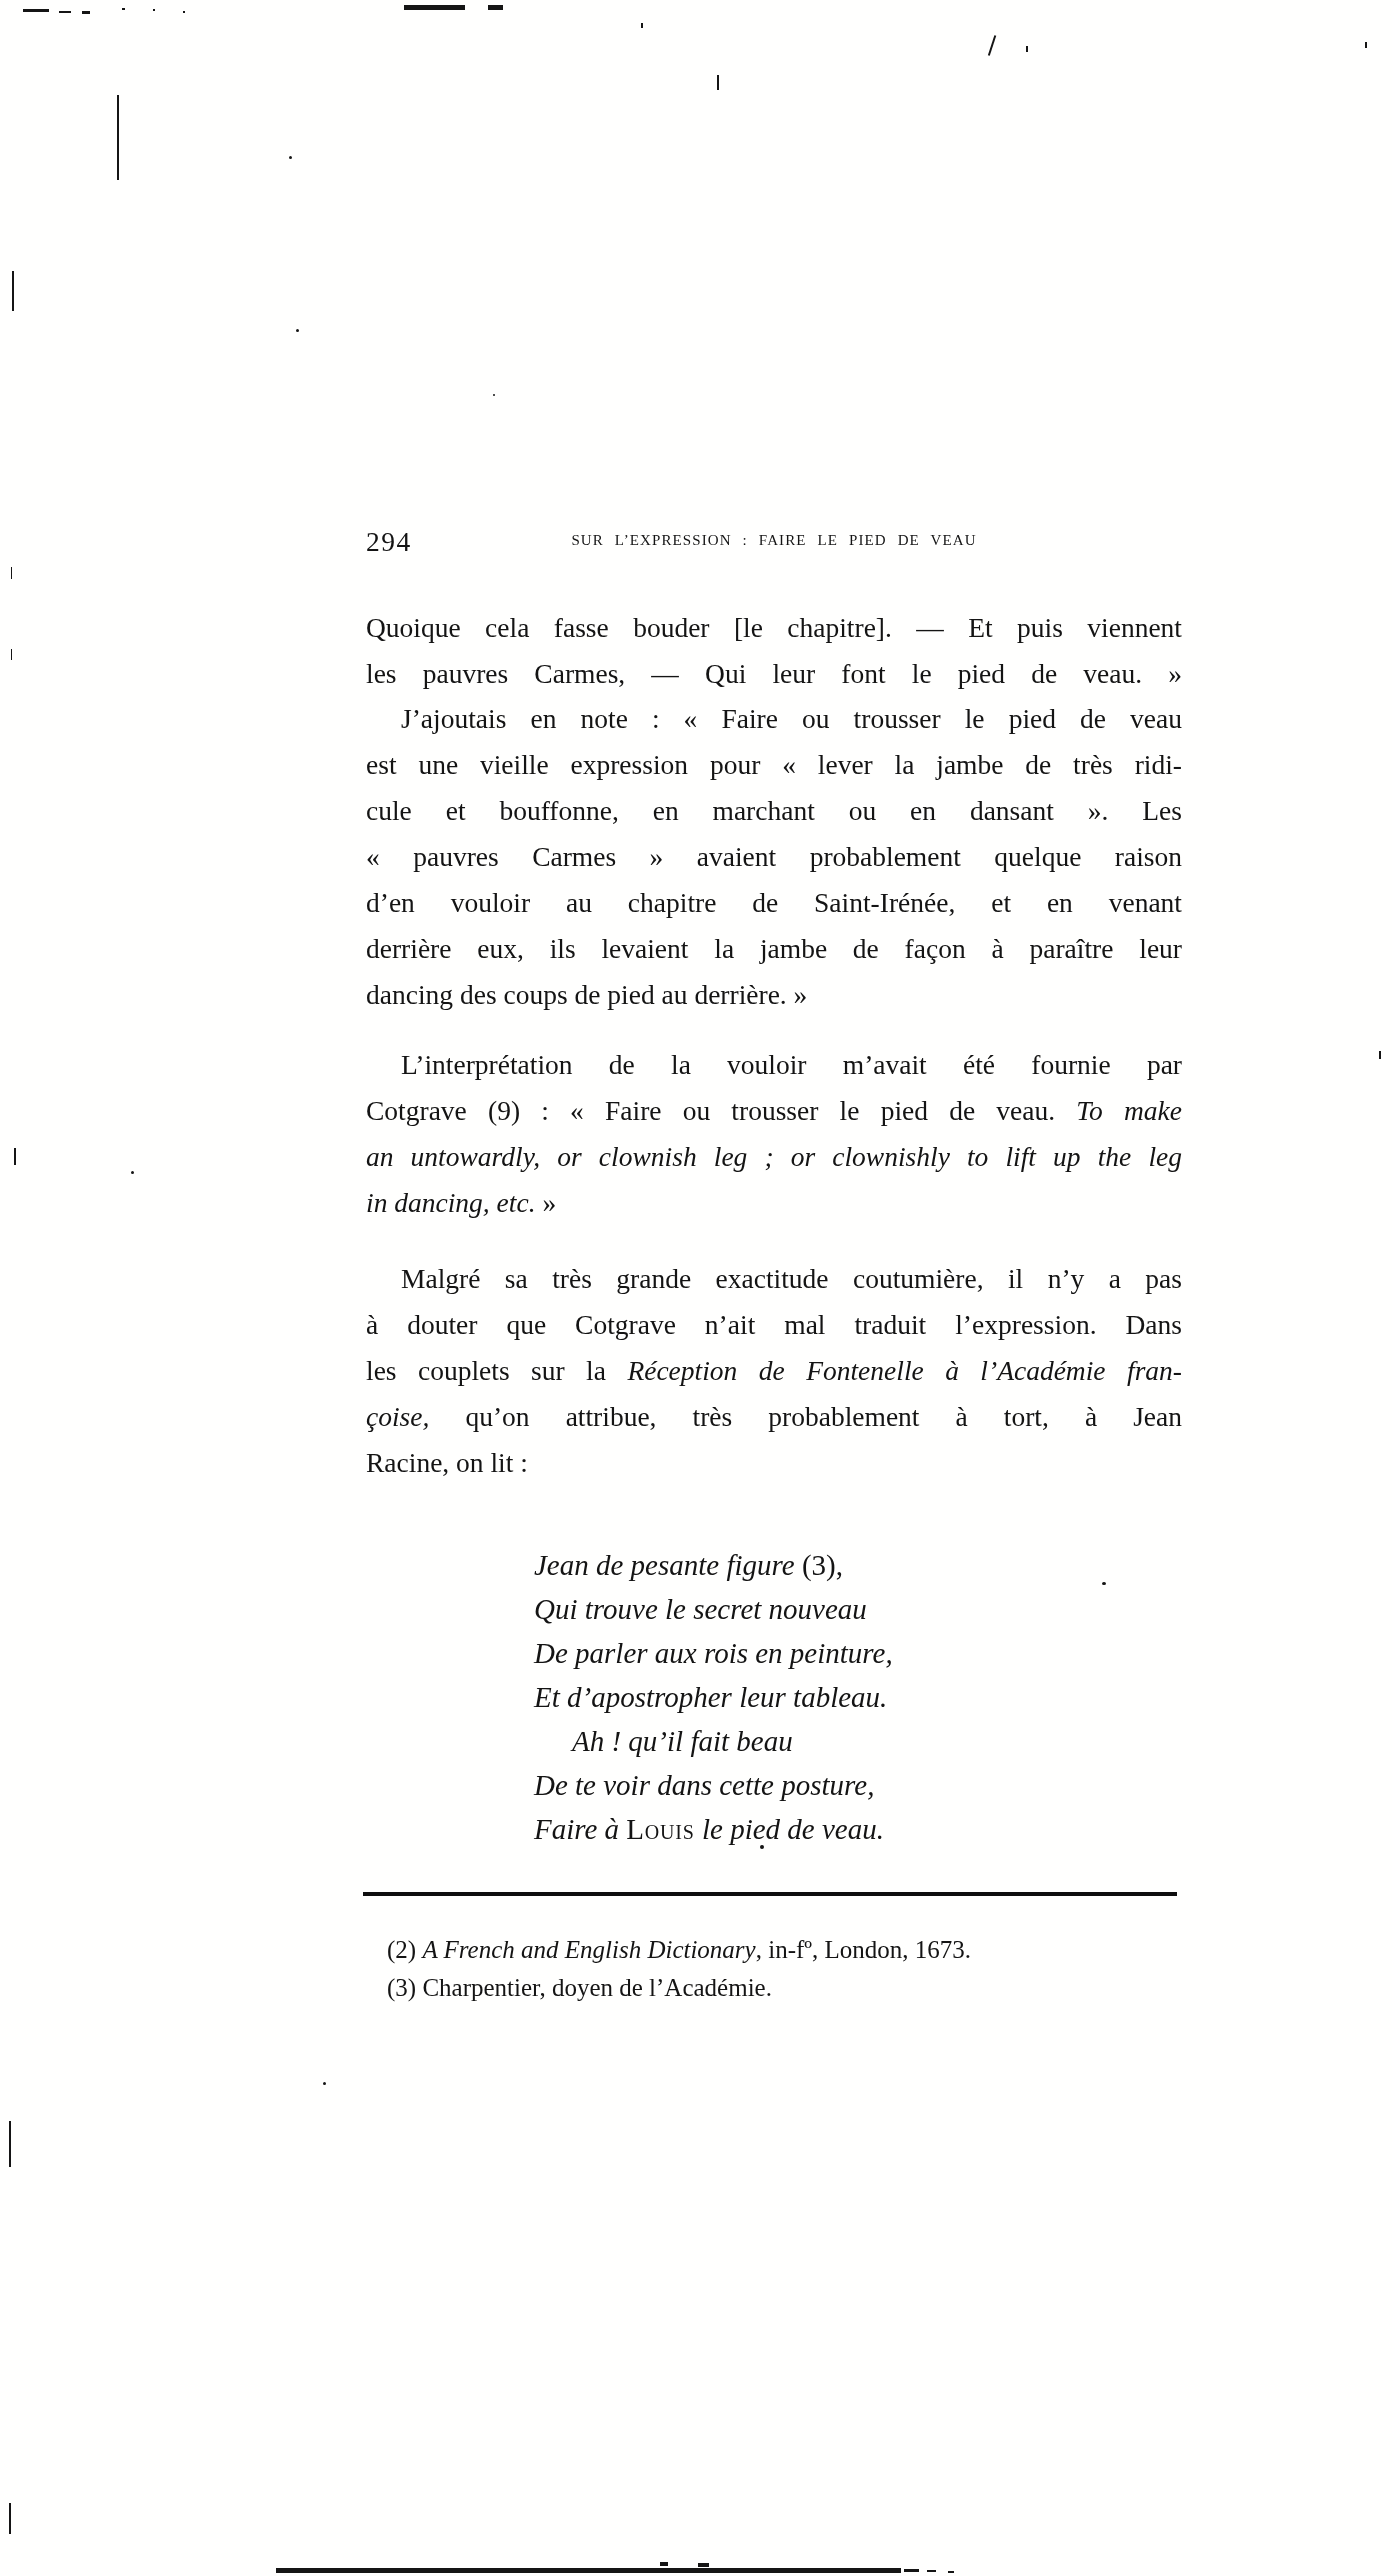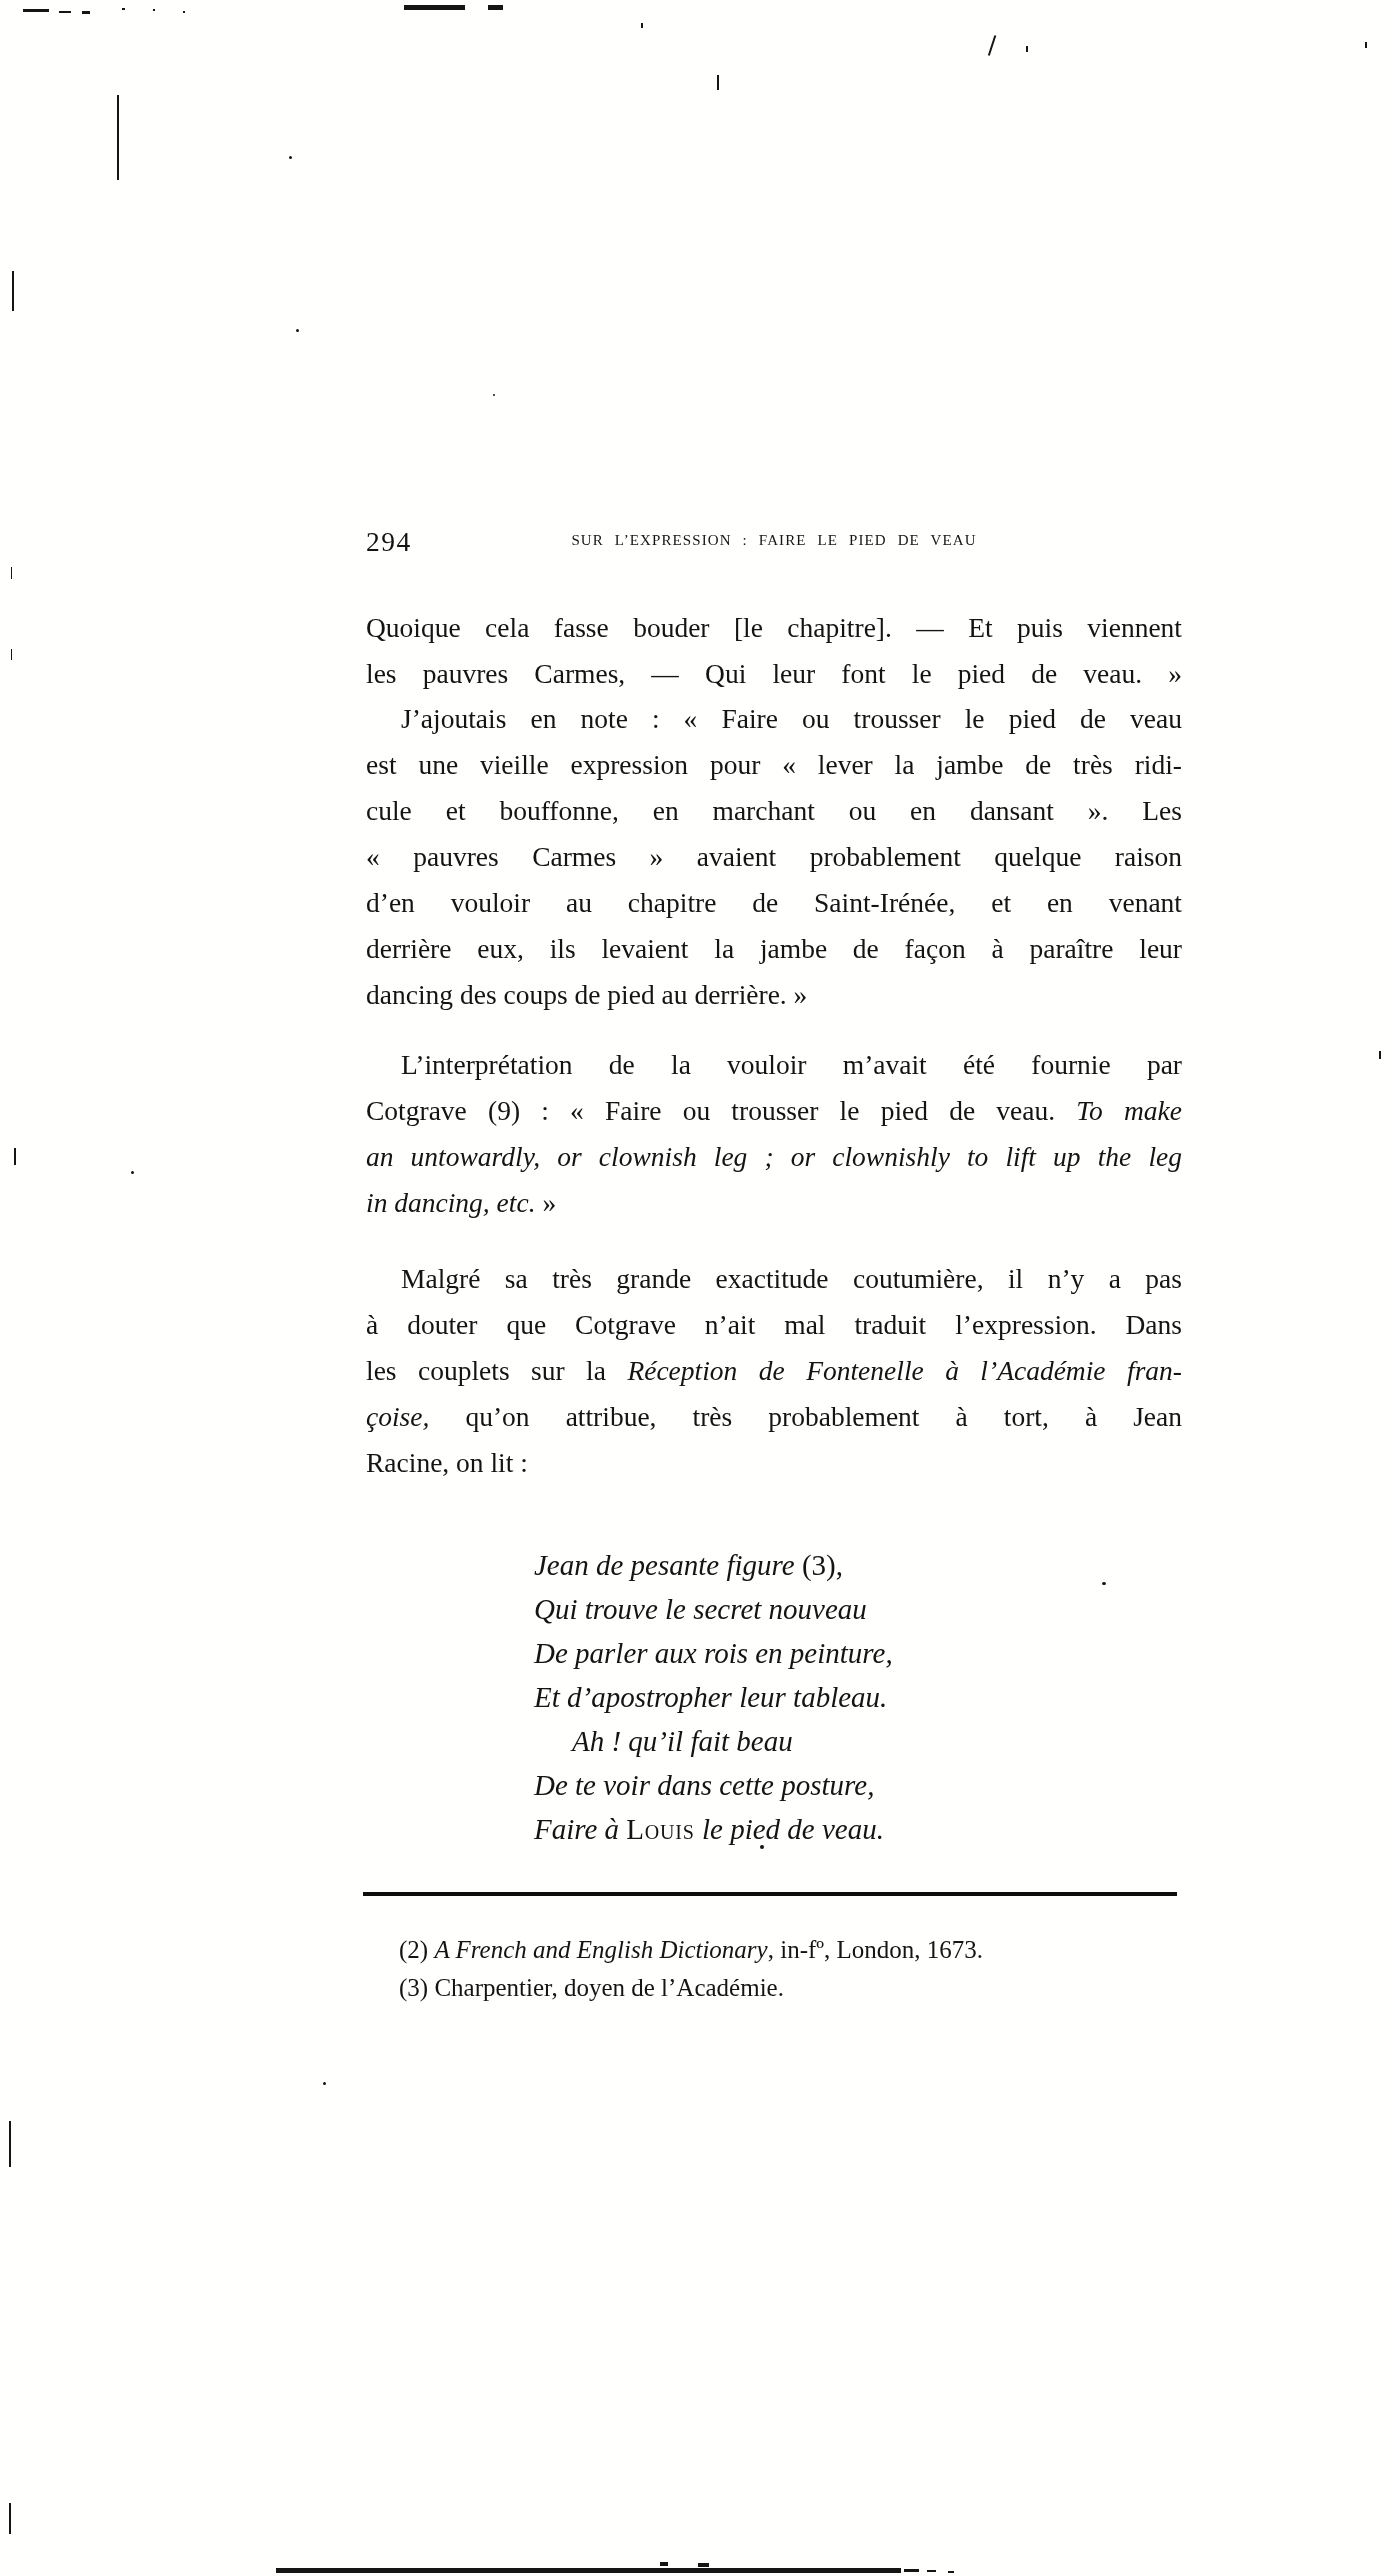--- a/index.html
+++ b/index.html
@@ -23,21 +23,21 @@
   .para1{top:585px;margin-top:20px;}
   .para2{top:696px;font-family:Liberation Serif, serif;}
   .para3{top:1042px;}
   .para4{top:1256px;}
   
   .verse{position:absolute;left:534px;top:1543px;width:648px;font-size:29px;line-height:44px;}
   .verse .line{min-height:44px;}
   
   .fnrule{position:absolute;left:363px;top:1892px;width:814px;height:3.8px;background:#0e0e0e;}
   
-  .footnotes{position:absolute;left:387px;top:1931px;width:793px;font-size:25px;line-height:38px;margin-left:12px;}
+  .footnotes{position:absolute;left:387px;top:1931px;width:793px;font-size:25px;line-height:38px;}
   .footnotes .line{min-height:38px;}
   
   .art{position:absolute;background:#151515;}
 </style>
 </head>
 <body>
 
 <div class="page">
 
   <div class="block header">

